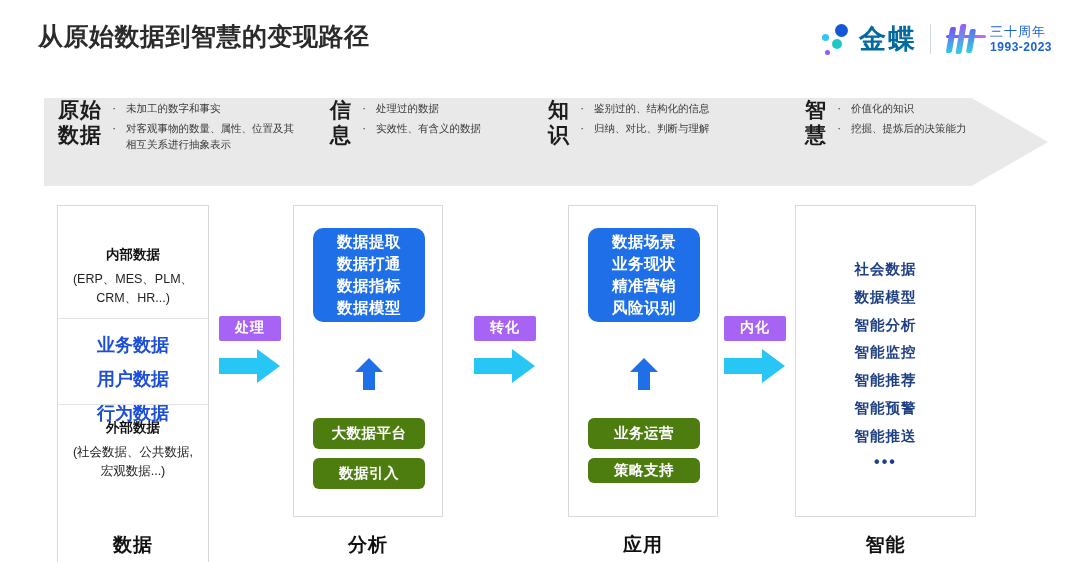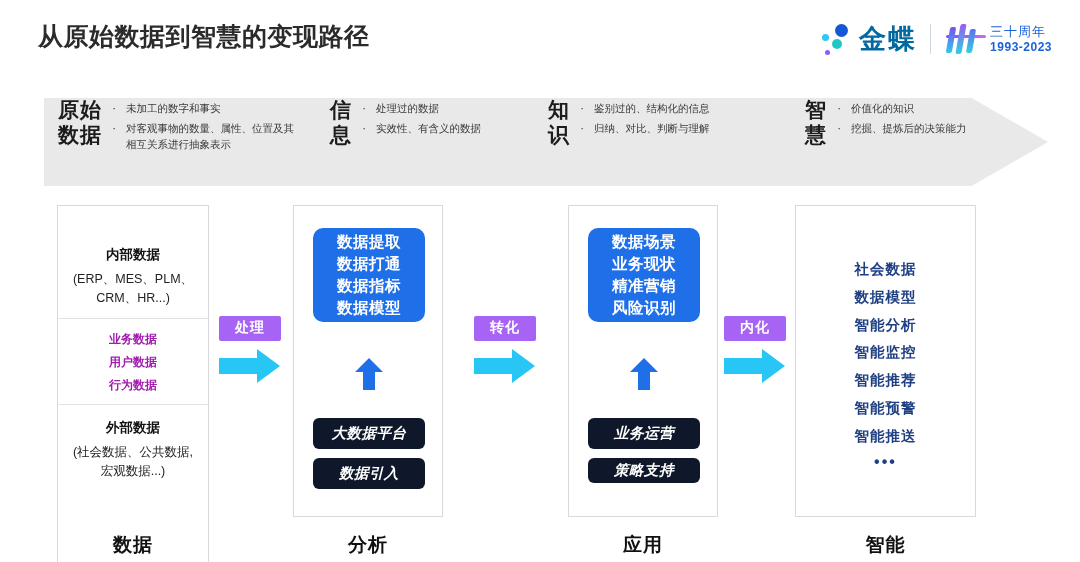--- a/index.html
+++ b/index.html
@@ -66,35 +66,34 @@
     position: absolute; text-align: center;
     font-size: 19px; font-weight: bold; color: #111;
     letter-spacing: 1px;
   }
 
   
   .c1-sec { position: absolute; left: 0; width: 100%; text-align: center; }
   .c1-div { position: absolute; left: 0; width: 100%; height: 1px; background: #e2e2e6; }
   .c1-title { font-size: 13.5px; font-weight: bold; color: #111; margin-bottom: 6px; }
   .c1-sub { font-size: 12.5px; color: #222; line-height: 1.55; }
-  .c1-gray { font-size: 12px; font-weight: bold; color: #a21caf; line-height: 1.9; }
+  .c1-gray { font-size: 18px; font-weight: bold; color: #1d4ed8; line-height: 1.9; }
 
   
   .bluebox {
     position: absolute; background: #1f70e8; border-radius: 10px;
     color: #fff; font-size: 15.5px; font-weight: bold;
     display: flex; align-items: center; justify-content: center;
     line-height: 1.42; text-align: center; letter-spacing: 0.5px;
   }
   .pill {
-    position: absolute; background: #0f172a; border-radius: 6px;
+    position: absolute; background: #4d7c0f; border-radius: 6px;
     color: #fff; font-size: 14.5px; font-weight: bold;
     display: flex; align-items: center; justify-content: center;
     letter-spacing: 0.5px;
-    font-style: italic;
   }
   .up-arrow { position: absolute; width: 30px; height: 32px; }
 
   
   .smart-list { position: absolute; left: 0; width: 100%; text-align: center; }
   .smart-item { font-size: 14.5px; font-weight: bold; color: #1f3f83; line-height: 1.92; letter-spacing: 1px; }
   .smart-dots { font-size: 16px; font-weight: bold; color: #1f3f83; letter-spacing: 2px; margin-top: 2px; }
 
   
   .conn { position: absolute; width: 62px; text-align: center; }

